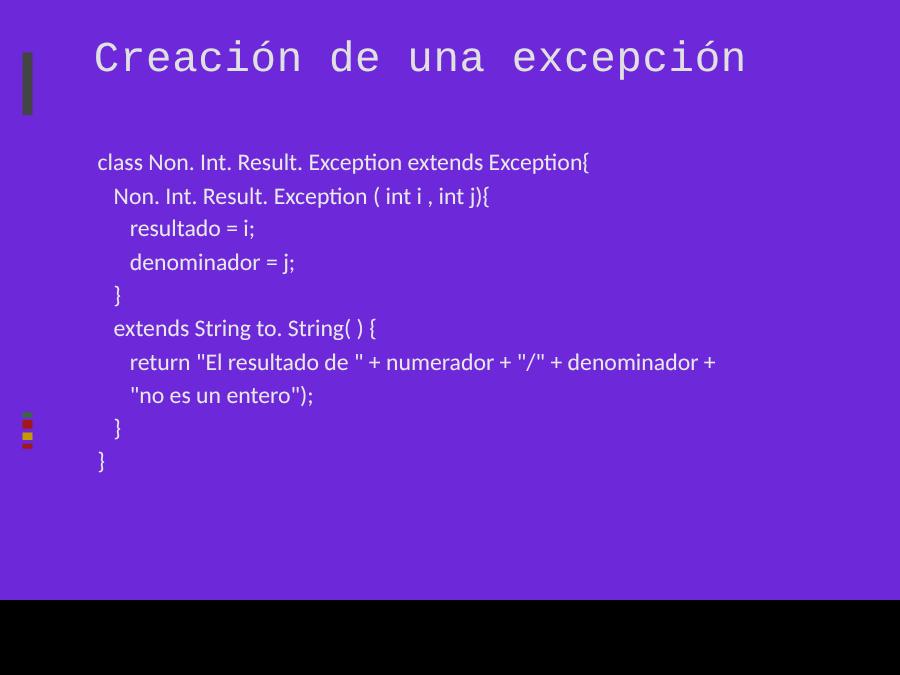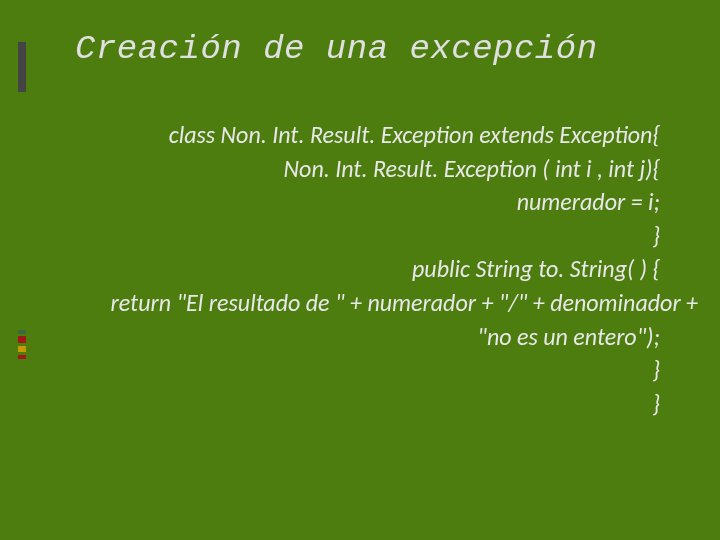--- a/index.html
+++ b/index.html
@@ -6,24 +6,23 @@
     margin: 0;
     padding: 0;
     width: 720px;
     height: 540px;
     background: #000;
     overflow: hidden;
   }
   .slide {
     position: relative;
     width: 720px;
-    height: 540px;
-    background: #4d7c0f;
+    height: 480px;
+    background: #6d28d9;
     box-sizing: border-box;
-    font-style: italic;
   }
   .accent-bar {
     position: absolute;
     left: 18px;
     width: 8px;
   }
   .accent-top {
     top: 42px;
     height: 50px;
     background: #444;
@@ -57,45 +56,45 @@
     font-size: 34px;
     color: #e0e0e0;
     letter-spacing: 0.5px;
   }
   .body {
     position: absolute;
     left: 78px;
     top: 118px;
     right: 60px;
     font-family: "Segoe UI", Calibri, Arial, sans-serif;
-    font-size: 24px;
+    font-size: 19px;
     color: #e8e8e8;
     line-height: 1.4;
-    text-align: right;
   }
   .body .line {
     white-space: pre;
   }
 </style>
 </head>
 <body>
 
 <div class="slide">
   <div class="accent-bar accent-top"></div>
   <div class="accent-bar accent-mid"></div>
   <div class="accent-bar accent-mid2"></div>
   <div class="accent-bar accent-mid3"></div>
   <div class="accent-bar accent-bottom"></div>
 
   <div class="title">Creación de una excepción</div>
 
   <div class="body">
     <div class="line">class Non. Int. Result. Exception extends Exception{</div>
     <div class="line">   Non. Int. Result. Exception ( int i , int j){</div>
-    <div class="line">      numerador = i;</div>
+    <div class="line">      resultado = i;</div>
+    <div class="line">      denominador = j;</div>
     <div class="line">   }</div>
-    <div class="line">   public String to. String( ) {</div>
+    <div class="line">   extends String to. String( ) {</div>
     <div class="line">      return "El resultado de " + numerador + "/" + denominador +</div>
     <div class="line">      "no es un entero");</div>
     <div class="line">   }</div>
     <div class="line">}</div>
   </div>
 </div>
 
 </body></html>

